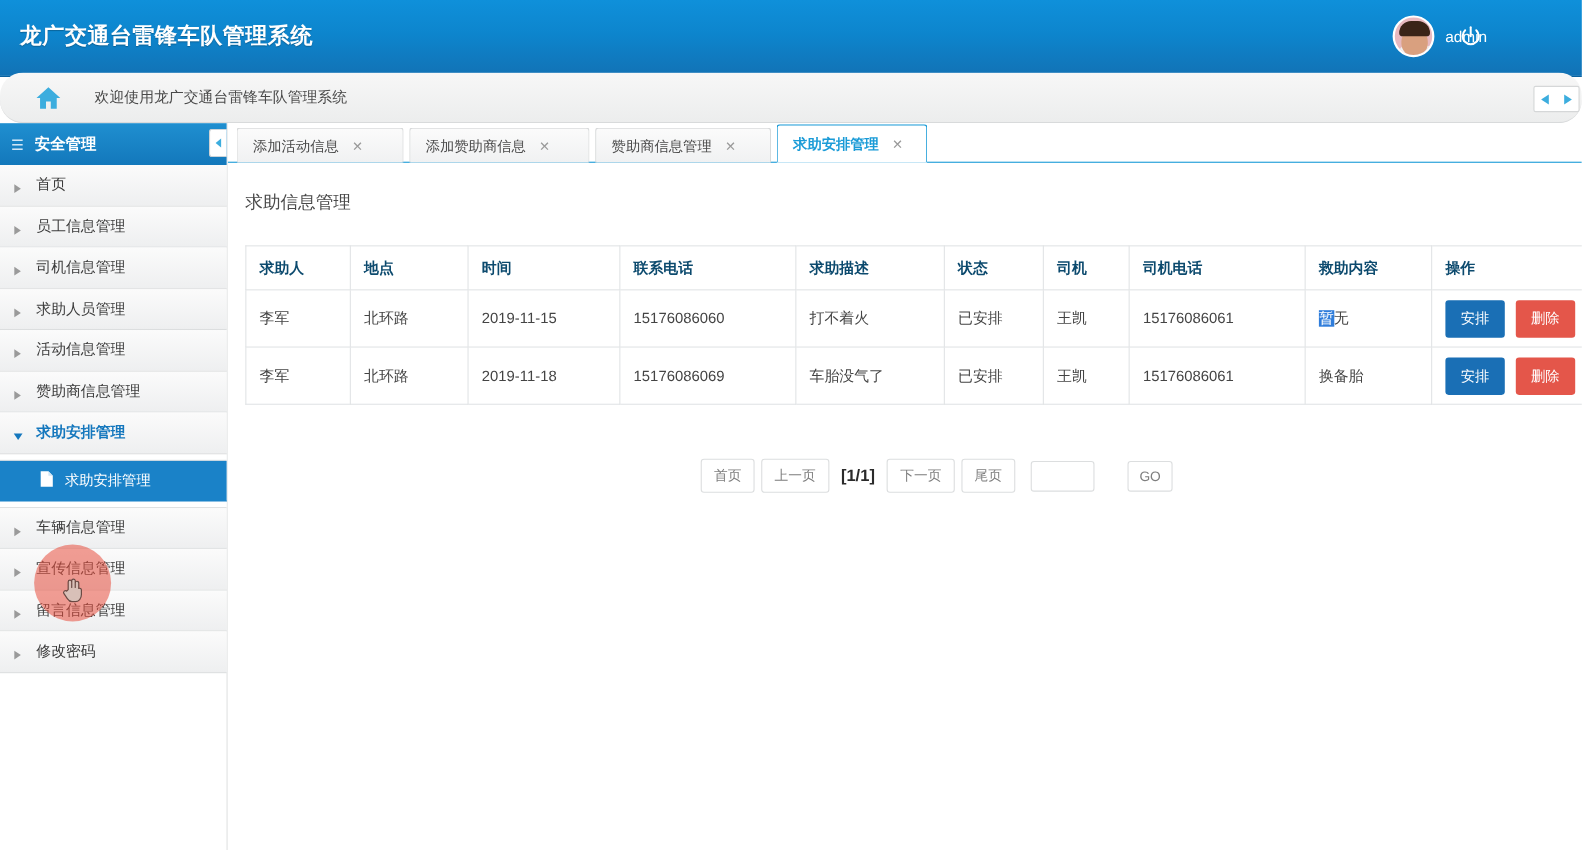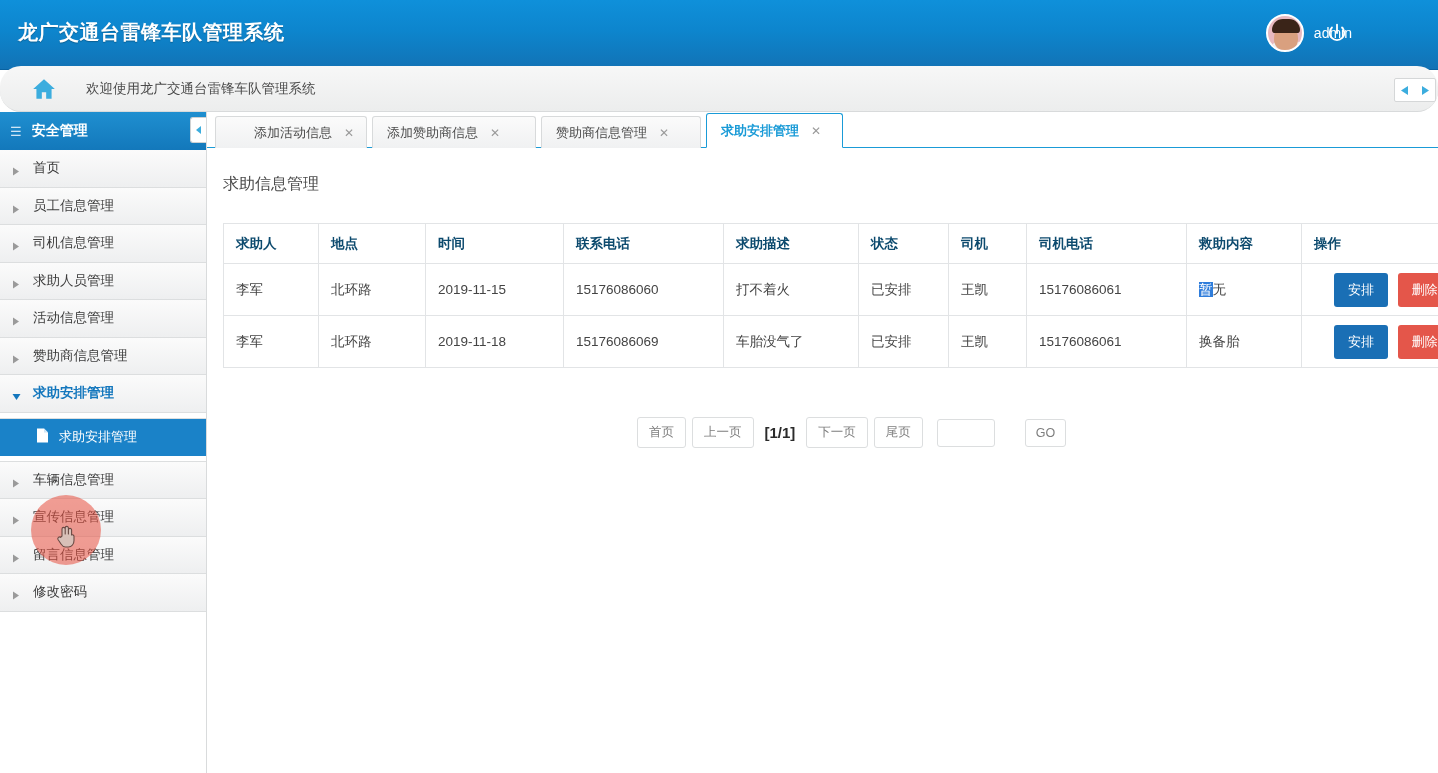--- a/index.html
+++ b/index.html
@@ -165,21 +165,21 @@
   }
   #data-table th { height: 40px; font-weight: bold; color: #0c4a6e; }
   #data-table td { height: 52px; }
   .sel { background: #2f7ddb; color: #ffffff; }
 
   .btn {
     display: inline-block; border: none; border-radius: 3px;
     color: #ffffff; font-size: 13px; cursor: pointer;
     padding: 8px 14px; font-family: inherit;
   }
-  .btn-assign { background: #1a6fb5; margin-left: 20px; }
+  .btn-assign { background: #1a6fb5; }
   .btn-delete { background: #e4564a; margin-left: 6px; }
 
   
   #pagination {
     position: absolute; left: 430px; top: 305px;
     display: flex; align-items: center; gap: 6px;
   }
   .pg-btn {
     border: 1px solid #dcdedf; background: #ffffff;
     color: #7e7e7e; font-size: 12.5px;
@@ -377,21 +377,21 @@
           <polygon points="1,0.5 1,8.5 7,4.5" fill="#9a9a9a"></polygon>
         </svg>
     </span>
     <span>修改密码</span>
   </div>
 </div>
 
 <div id="main">
 
   <div id="tabbar">
-    <div class="tab" style="left:8px; width:152px;padding-left:24px;">
+    <div class="tab" style="left:8px; width:152px;">
       <span class="tab-label">添加活动信息</span>
       <span class="tab-close">✕</span>
     </div>
     <div class="tab" style="left:165px; width:164px;">
       <span class="tab-label">添加赞助商信息</span>
       <span class="tab-close">✕</span>
     </div>
     <div class="tab" style="left:334px; width:160px;">
       <span class="tab-label">赞助商信息管理</span>
       <span class="tab-close">✕</span>

